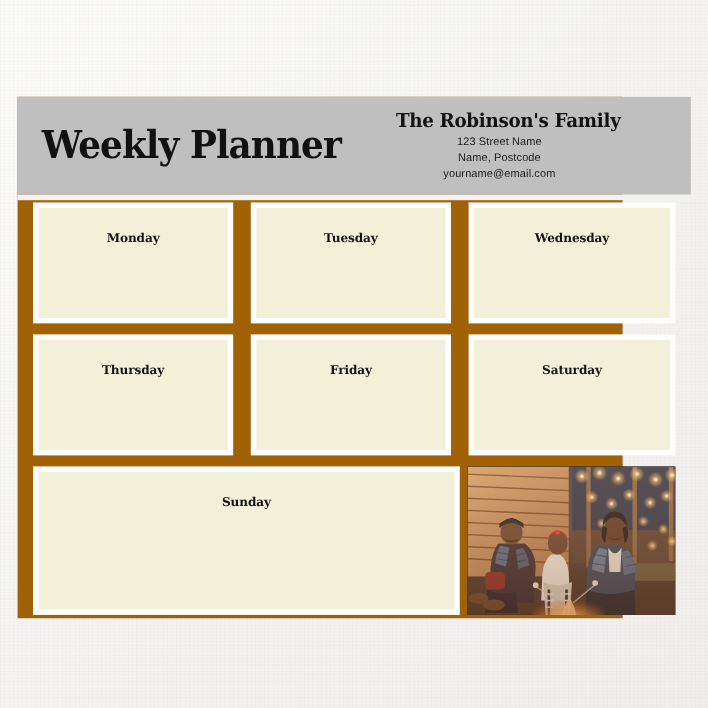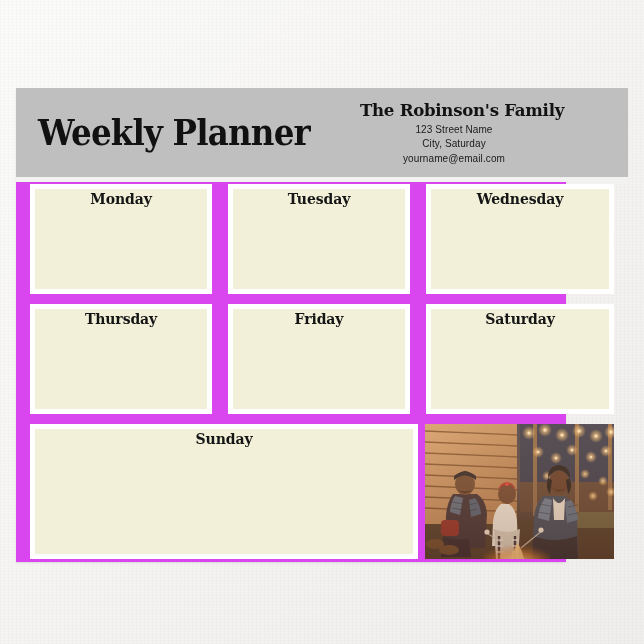--- a/index.html
+++ b/index.html
@@ -14,21 +14,21 @@
   #paper{
     position:absolute;inset:0;
     background:
       repeating-linear-gradient(0deg, rgba(0,0,0,0.012) 0px, rgba(0,0,0,0.012) 1px, rgba(255,255,255,0) 1px, rgba(255,255,255,0) 3px),
       repeating-linear-gradient(90deg, rgba(0,0,0,0.010) 0px, rgba(0,0,0,0.010) 1px, rgba(255,255,255,0) 1px, rgba(255,255,255,0) 4px),
       linear-gradient(135deg,#fbfbfa 0%,#f4f3f1 55%,#efeeec 100%);
   }
   #panel{
     position:absolute;
     left:16px;top:88px;width:550px;height:474px;
-    background:#d946ef;
+    background:#a16207;
     box-shadow:0 1px 2px rgba(0,0,0,0.10);
   }
   
   #header{
     position:absolute;left:0;top:0;width:612px;height:89px;
     background:#bfbfbf;
   }
   #title{
     position:absolute;left:22px;top:24px;
     font-family:"DejaVu Serif","Liberation Serif",serif;
@@ -80,25 +80,25 @@
     box-sizing:border-box;
   }
   .daybox-inner{
     width:100%;height:100%;
     background:#f2f0d9;
     box-sizing:border-box;
     position:relative;
   }
   .daylabel{
     position:absolute;
-    top:2px;left:0;right:0;
+    top:21px;left:0;right:0;
     text-align:center;
     font-family:"DejaVu Serif","Liberation Serif",serif;
     font-weight:700;
-    font-size:14px;
+    font-size:11px;
     color:#151515;
     letter-spacing:-0.1px;
   }
   
   .r1{top:2px;height:110px;}
   .r2{top:122px;height:110px;}
   .r3{top:242px;height:135px;}
   .c1{left:14px;width:182px;}
   .c2{left:212px;width:182px;}
   .c3{left:410px;width:188px;}
@@ -119,21 +119,21 @@
 
 <div id="panel">
 
   <div id="header">
     <div id="title">Weekly Planner</div>
 
     <div id="family-block">
       <div id="family-name">The Robinson's Family</div>
       <div id="addr">
         <div class="addr-line">123 Street Name</div>
-        <div class="addr-line">City, Saturday</div>
+        <div class="addr-line">Name, Postcode</div>
         <div class="addr-line">yourname@email.com</div>
       </div>
     </div>
   </div>
 
   <div id="divider"></div>
 
   <div id="grid">
 
     <div class="daybox r1 c1">

